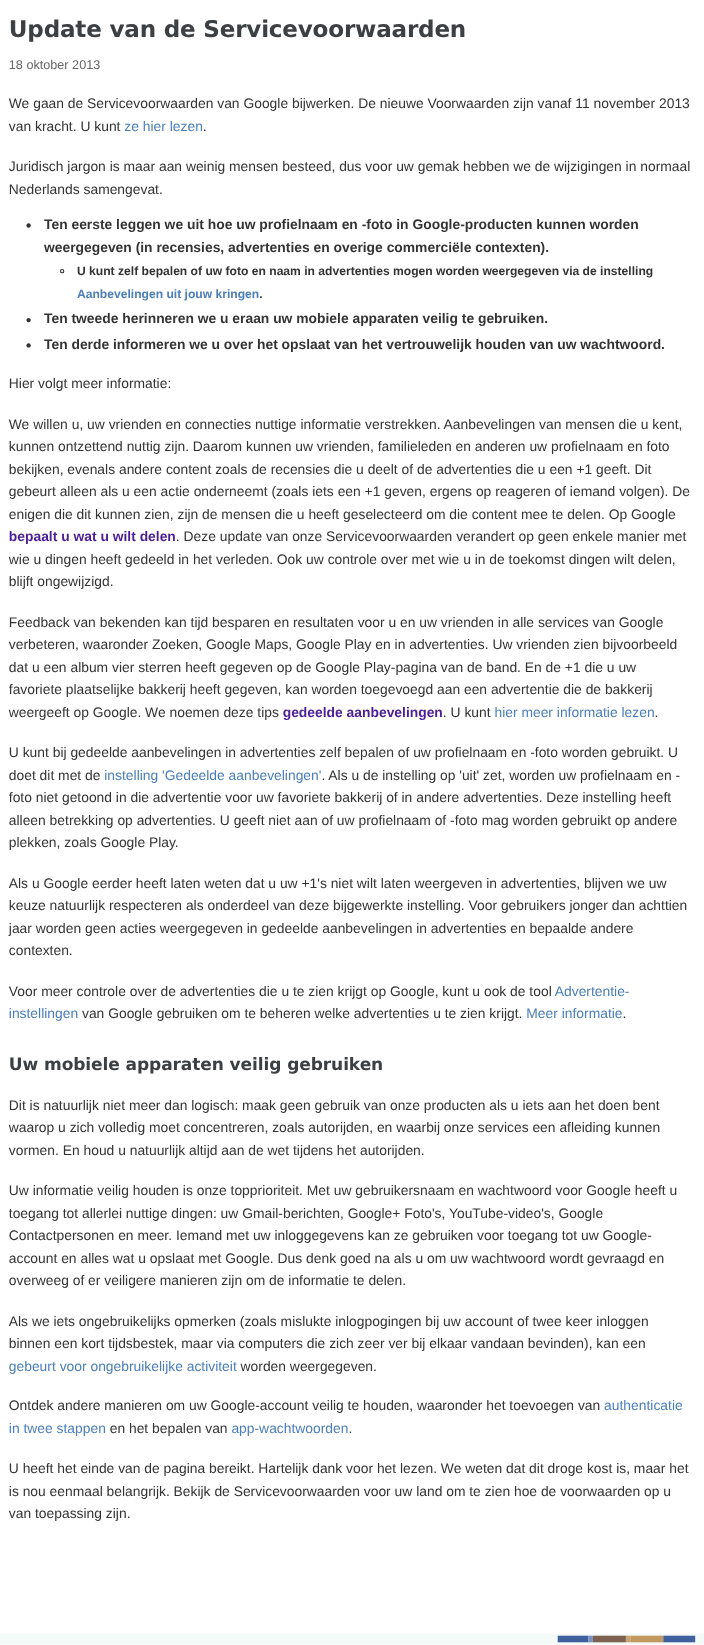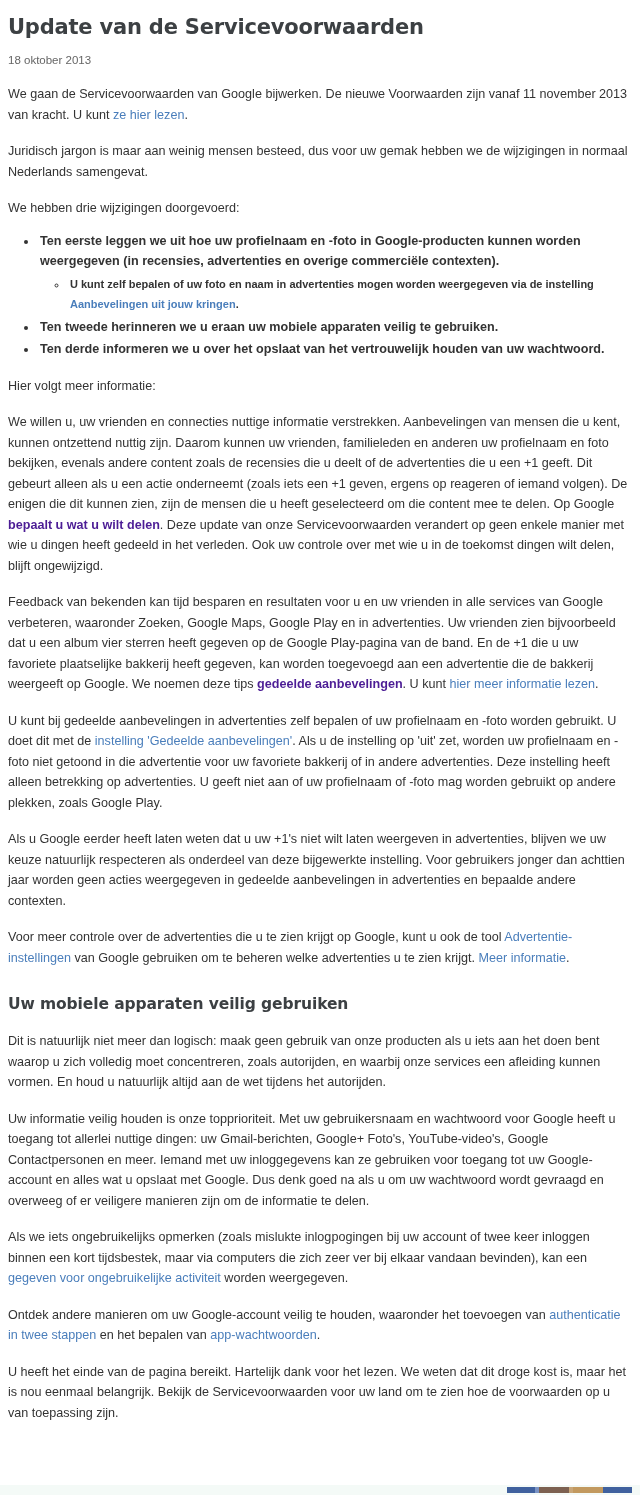--- a/index.html
+++ b/index.html
@@ -117,21 +117,20 @@
 <div class="page">
 
   <h1 class="doc-title">Update van de Servicevoorwaarden</h1>
 
   <div class="doc-date">18 oktober 2013</div>
 
   <p class="body-text"><span>We gaan de Servicevoorwaarden van Google bijwerken. De nieuwe Voorwaarden zijn vanaf 11 november 2013 van kracht. U kunt </span><a class="doc-link" href="#">ze hier lezen</a><span>.</span></p>
 
   <p class="body-text">Juridisch jargon is maar aan weinig mensen besteed, dus voor uw gemak hebben we de wijzigingen in normaal Nederlands samengevat.</p>
 
-  <p class="body-text">We hebben drie wijzigingen doorgevoerd:</p>
 
   <ul class="bullets">
     <li>
       <span>Ten eerste leggen we uit hoe uw profielnaam en -foto in Google-producten kunnen worden weergegeven (in recensies, advertenties en overige commerciële contexten).</span>
       <ul class="sub-bullets">
         <li><span>U kunt zelf bepalen of uw foto en naam in advertenties mogen worden weergegeven via de instelling </span><a class="doc-link" href="#">Aanbevelingen uit jouw kringen</a><span>.</span></li>
       </ul>
     </li>
     <li>Ten tweede herinneren we u eraan uw mobiele apparaten veilig te gebruiken.</li>
     <li>Ten derde informeren we u over het opslaat van het vertrouwelijk houden van uw wachtwoord.</li>
@@ -150,21 +149,21 @@
 
   <p class="body-text"><span>Voor meer controle over de advertenties die u te zien krijgt op Google, kunt u ook de tool </span><a class="doc-link" href="#">Advertentie-instellingen</a><span> van Google gebruiken om te beheren welke advertenties u te zien krijgt. </span><a class="doc-link" href="#">Meer informatie</a><span>.</span></p>
 
   <h2 class="section-title">Uw mobiele apparaten veilig gebruiken</h2>
 
   <p class="body-text">Dit is natuurlijk niet meer dan logisch: maak geen gebruik van onze producten als u iets aan het doen bent waarop u zich volledig moet concentreren, zoals autorijden, en waarbij onze services een afleiding kunnen vormen. En houd u natuurlijk altijd aan de wet tijdens het autorijden.</p>
 
 
   <p class="body-text">Uw informatie veilig houden is onze topprioriteit. Met uw gebruikersnaam en wachtwoord voor Google heeft u toegang tot allerlei nuttige dingen: uw Gmail-berichten, Google+ Foto's, YouTube-video's, Google Contactpersonen en meer. Iemand met uw inloggegevens kan ze gebruiken voor toegang tot uw Google-account en alles wat u opslaat met Google. Dus denk goed na als u om uw wachtwoord wordt gevraagd en overweeg of er veiligere manieren zijn om de informatie te delen.</p>
 
-  <p class="body-text"><span>Als we iets ongebruikelijks opmerken (zoals mislukte inlogpogingen bij uw account of twee keer inloggen binnen een kort tijdsbestek, maar via computers die zich zeer ver bij elkaar vandaan bevinden), kan een </span><a class="doc-link" href="#">gegeven voor ongebruikelijke activiteit</a><span> worden weergegeven.</span></p>
+  <p class="body-text"><span>Als we iets ongebruikelijks opmerken (zoals mislukte inlogpogingen bij uw account of twee keer inloggen binnen een kort tijdsbestek, maar via computers die zich zeer ver bij elkaar vandaan bevinden), kan een </span><a class="doc-link" href="#">gebeurt voor ongebruikelijke activiteit</a><span> worden weergegeven.</span></p>
 
   <p class="body-text"><span>Ontdek andere manieren om uw Google-account veilig te houden, waaronder het toevoegen van </span><a class="doc-link" href="#">authenticatie in twee stappen</a><span> en het bepalen van </span><a class="doc-link" href="#">app-wachtwoorden</a><span>.</span></p>
 
   <p class="body-text">U heeft het einde van de pagina bereikt. Hartelijk dank voor het lezen. We weten dat dit droge kost is, maar het is nou eenmaal belangrijk. Bekijk de Servicevoorwaarden voor uw land om te zien hoe de voorwaarden op u van toepassing zijn.</p>
 
 </div>
 
 <div class="footer-strip">
   <div class="footer-bar">
     <div class="fb-seg fb-1"></div>

